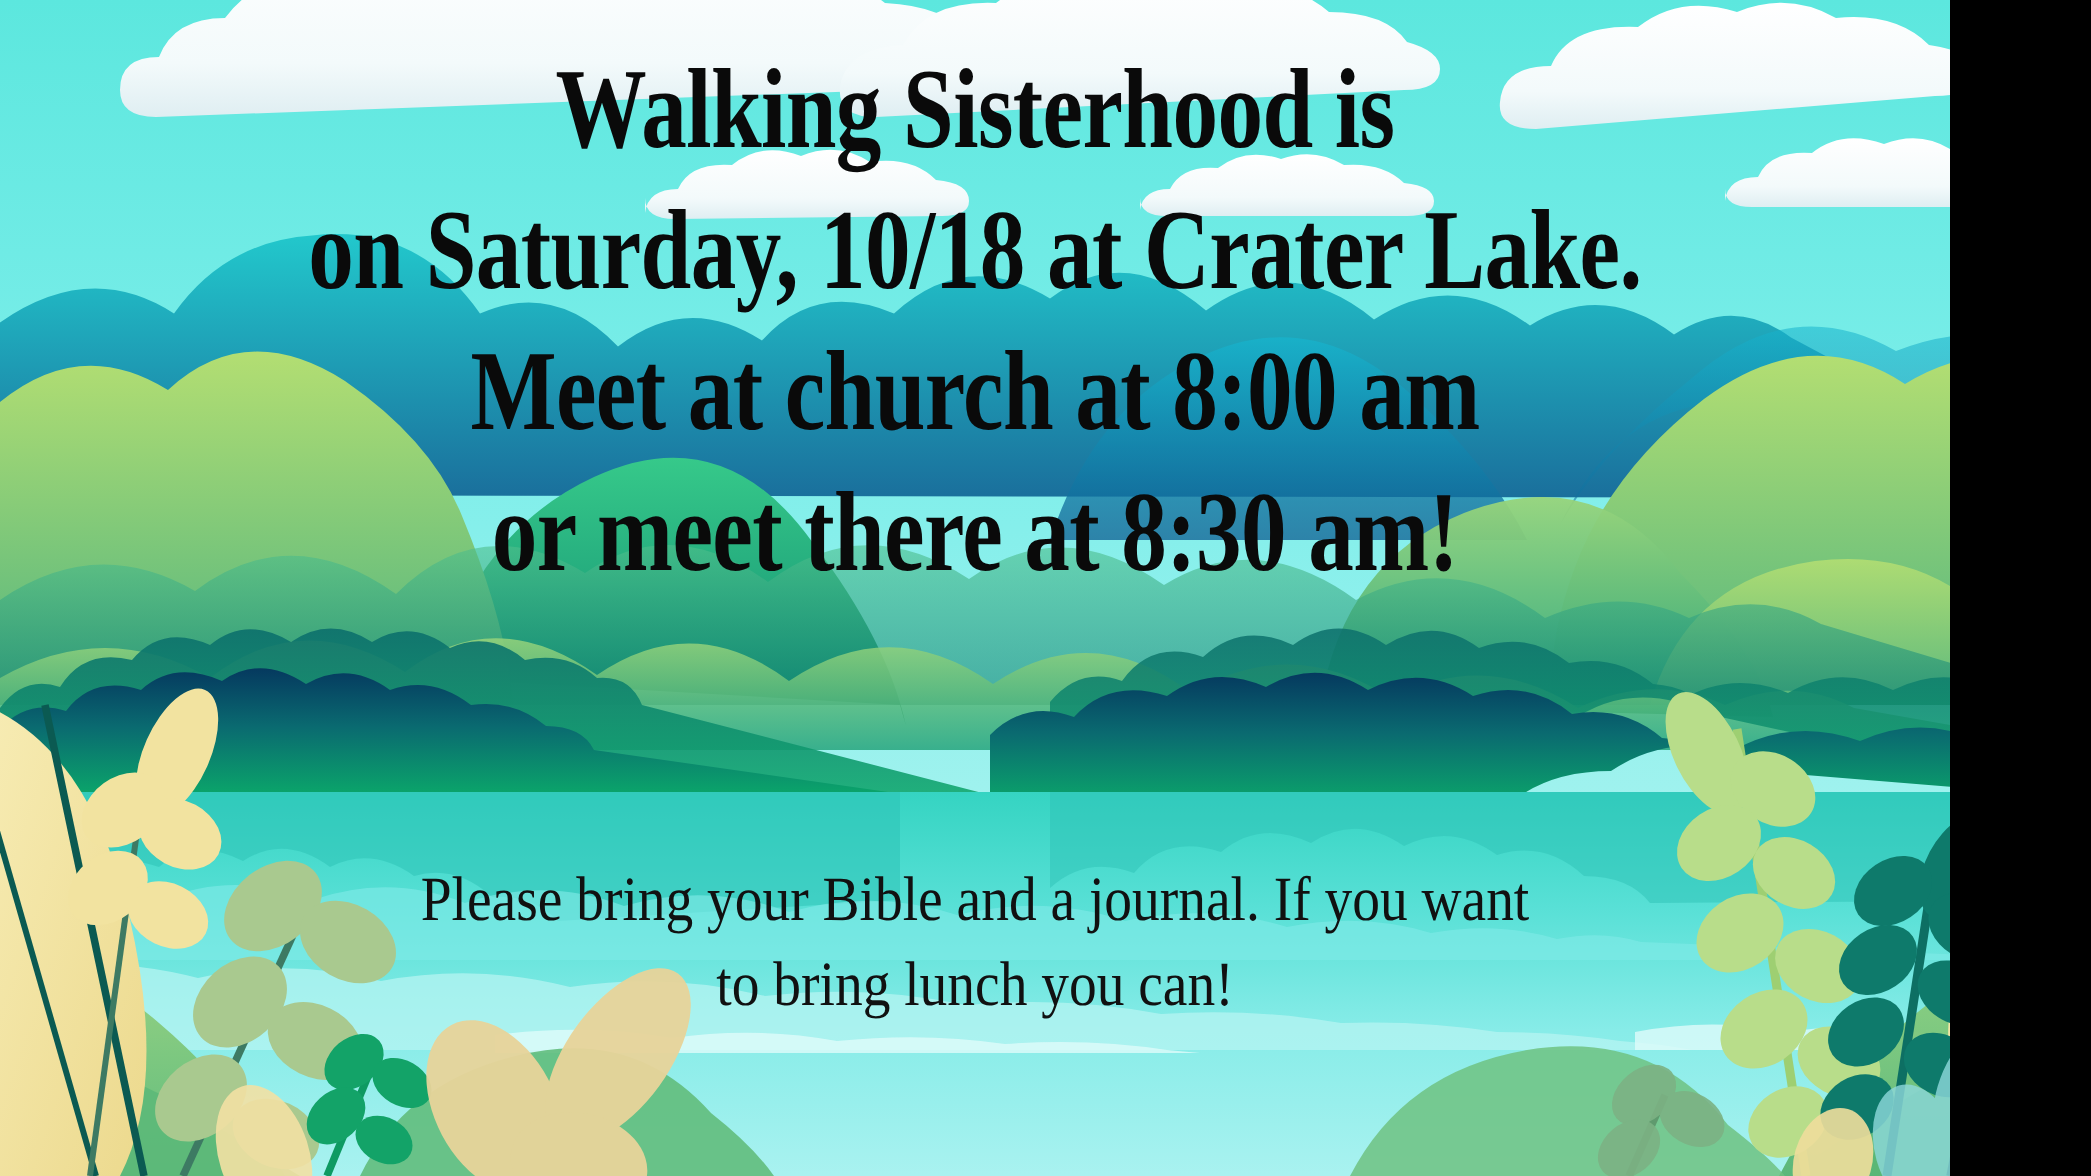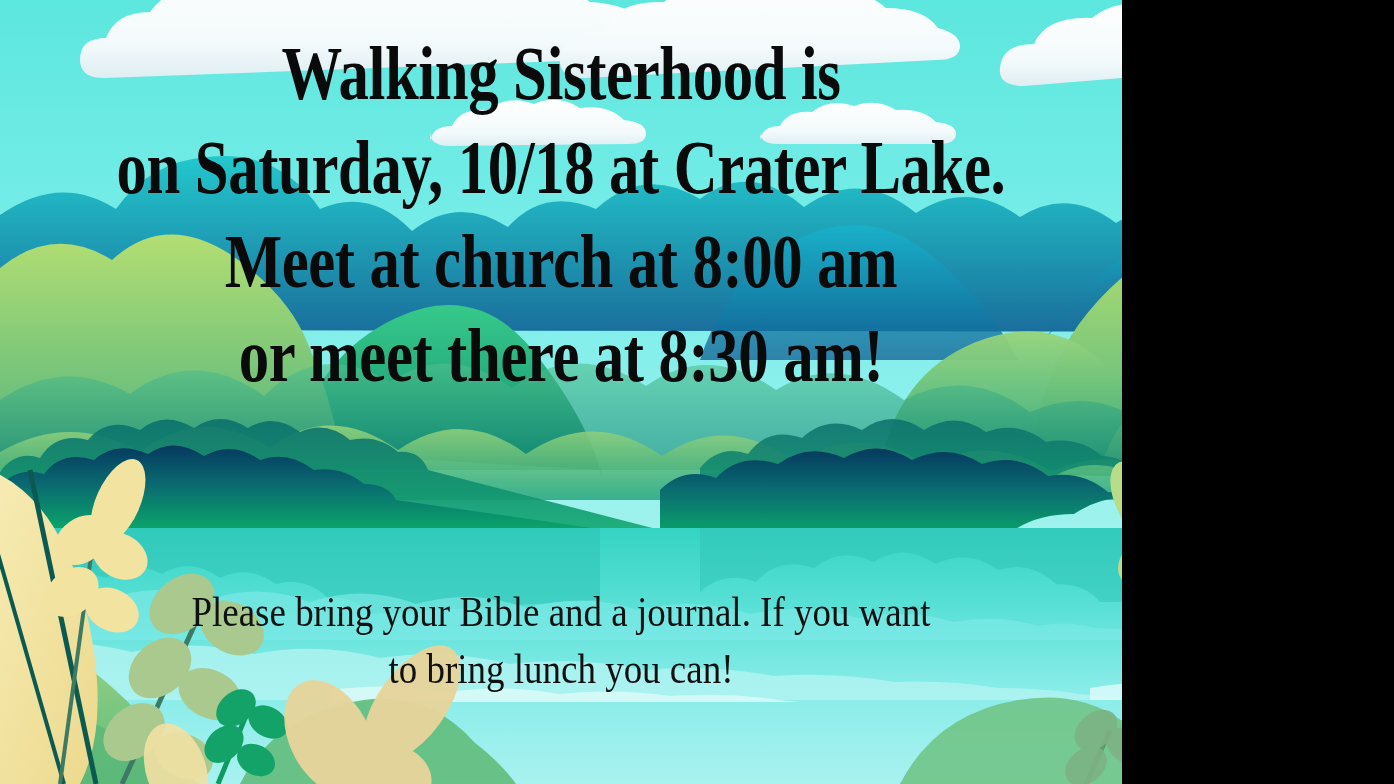--- a/index.html
+++ b/index.html
@@ -2,21 +2,21 @@
 <html><head>
 <meta charset="utf-8">
 <style>
   html, body {
     margin: 0;
     padding: 0;
     background: #000;
   }
   #poster {
     position: relative;
-    width: 1122px;
+    width: 1300px;
     height: 784px;
     overflow: hidden;
     font-family: "Liberation Serif", "DejaVu Serif", serif;
   }
   #scene {
     position: absolute;
     inset: 0;
     width: 1394px;
     height: 784px;
     display: block;
@@ -47,21 +47,20 @@
     position: absolute;
     top: 26px;
     left: 0;
     right: 0;
   }
   .subline-block {
     position: absolute;
     top: 572px;
     left: 0;
     right: 0;
-    margin-top: 12px;
   }
   .subline {
     width: 100%;
     text-align: center;
     color: #111111;
     font-family: "Liberation Serif", "DejaVu Serif", serif;
     font-weight: normal;
     font-size: 42px;
     line-height: 57px;
     transform: scaleX(0.88);

